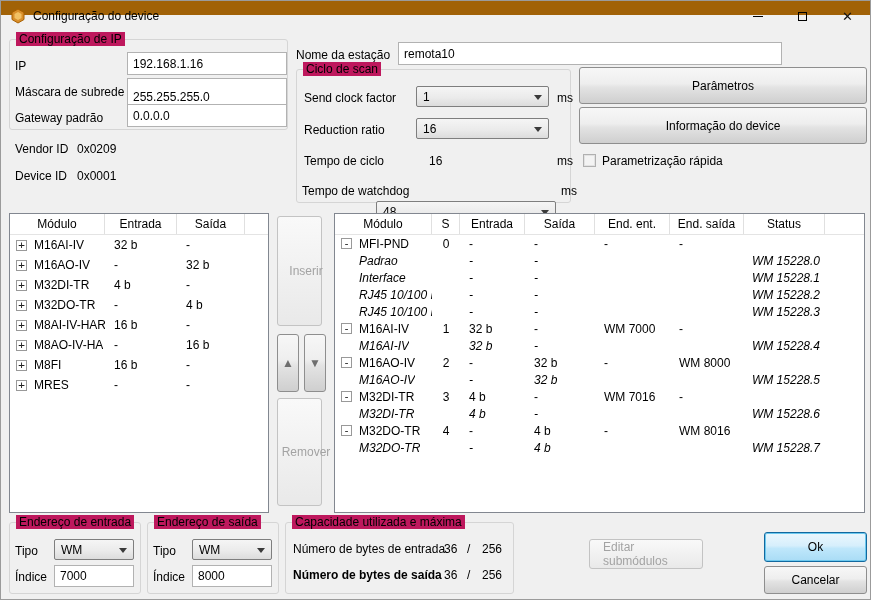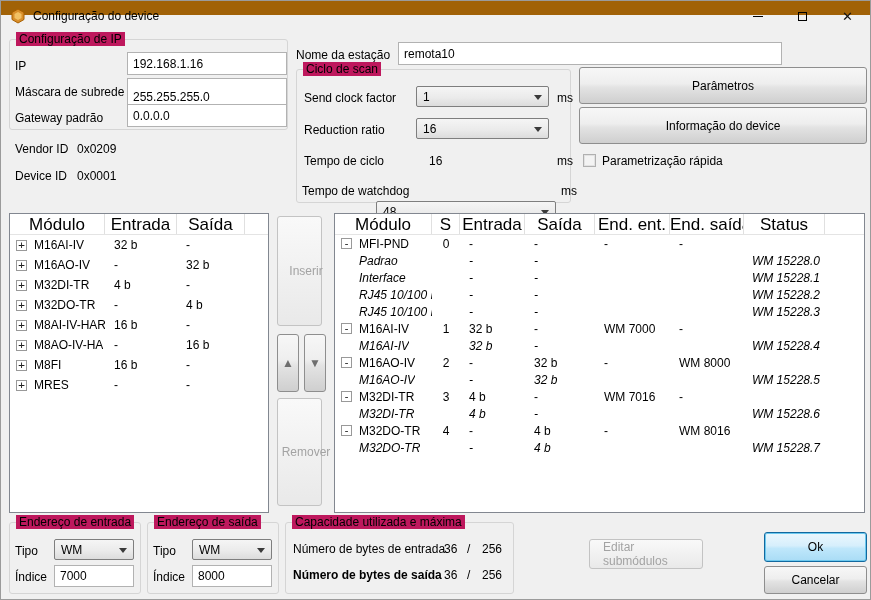--- a/index.html
+++ b/index.html
@@ -38,21 +38,21 @@
   .btn.okbtn { border-color:#12689e; box-shadow:inset 0 0 0 1px #6cc9ef;
          background:linear-gradient(180deg,#ebf7fd 0%,#d7effc 45%,#bfe7fb 55%,#a9dcf5 100%); }
   .arrowglyph { color:#6e6e6e; font-size:12px; }
 
   .checkbox { position:absolute; width:13px; height:13px; border:1px solid #b0b0b0; background:#f3f3f3;
               box-shadow:inset 0 0 0 1px #e2e2e2; }
 
   
   .tbl { position:absolute; background:#fff; border:1px solid #828790; overflow:hidden; }
   .thead { display:grid; height:21px; border-bottom:1px solid #e4e4e4; background:#fff; }
-  .th { font-size:17px; text-align:center; line-height:21px; border-right:1px solid #e0e0e0; overflow:hidden; white-space:nowrap; }
+  .th { font-size:12px; text-align:center; line-height:21px; border-right:1px solid #e0e0e0; overflow:hidden; white-space:nowrap; }
   .rows { position:absolute; left:0; right:0; top:21px; bottom:0; overflow:hidden; }
   .trow { display:grid; align-items:center; font-size:12px; }
   .trow-l { height:20px; } .trow-r { height:17px; }
   .grid-l { grid-template-columns:95px 72px 68px 1fr; }
   .grid-r { grid-template-columns:97px 28px 65px 70px 75px 74px 81px 1fr; }
   .cell { overflow:hidden; white-space:nowrap; }
   .cmod { display:flex; align-items:center; }
   .expbox { flex:0 0 11px; width:11px; height:11px; margin:0 7px 0 6px; border:1px solid #999; background:#fff;
             font-size:11px; line-height:9px; text-align:center; color:#222; font-family:"DejaVu Sans Mono",monospace; }
   .expbox:empty { visibility:hidden; }

